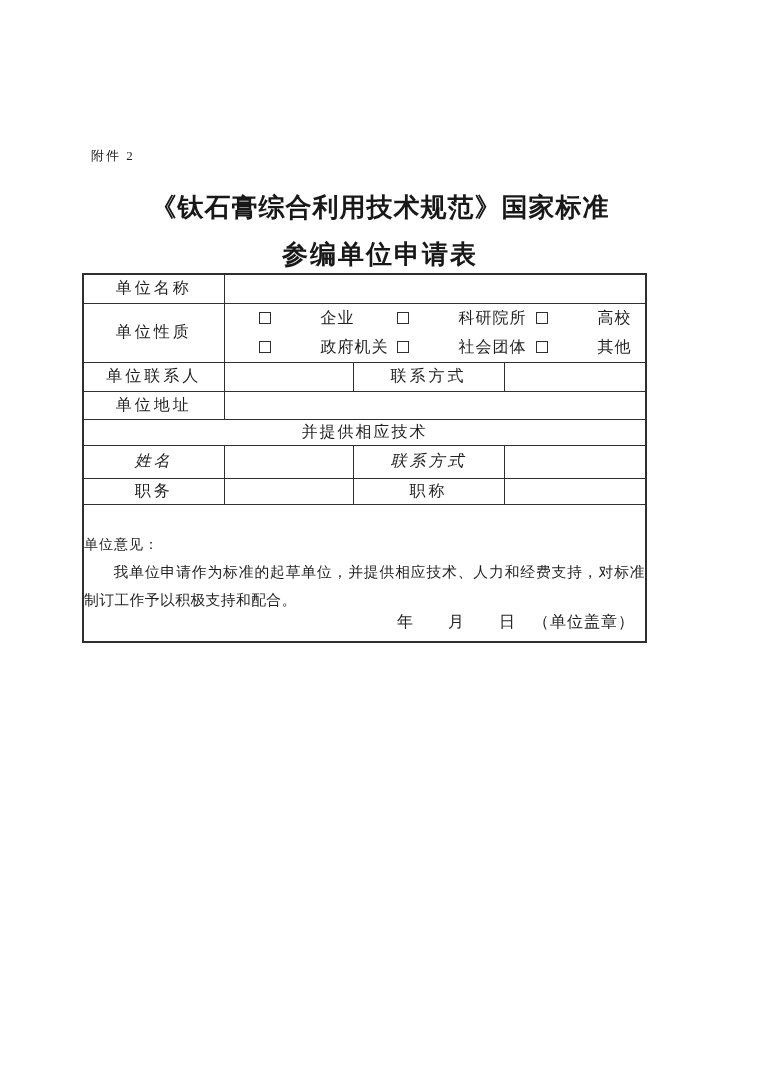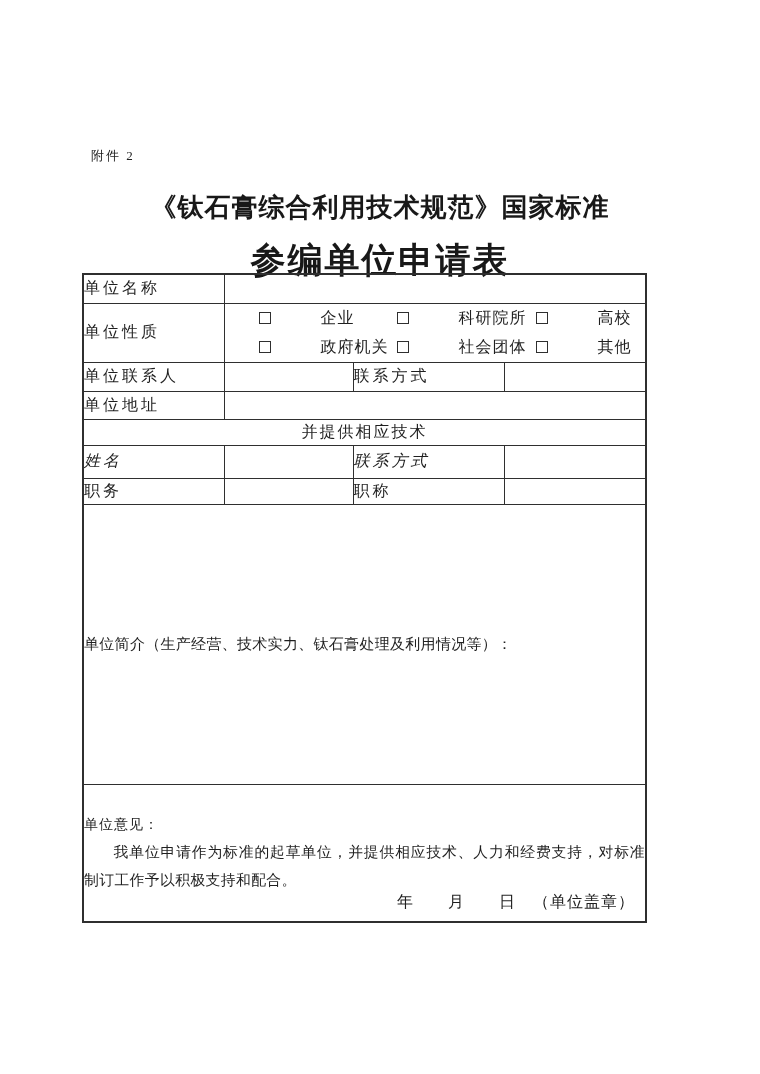--- a/index.html
+++ b/index.html
@@ -16,36 +16,36 @@
     font-size:13px; letter-spacing:2px;
   }
   .form-title {
     position:absolute; left:0; top:190px; width:100%;
     text-align:center; font-size:26px; font-weight:bold;
     font-family:"Liberation Sans","DejaVu Sans",sans-serif;
     letter-spacing:1px; color:#181818;
   }
   .form-subtitle {
     position:absolute; left:0; top:237px; width:100%;
-    text-align:center; font-size:35px; font-weight:bold;
+    text-align:center; font-size:26px; font-weight:bold;
     font-family:"Liberation Sans","DejaVu Sans",sans-serif;
     letter-spacing:2px; color:#181818;
   }
   table.app-table {
     position:absolute; left:82px; top:273px; width:563px;
     border-collapse:collapse; table-layout:fixed;
     border:2px solid #2f2f2f;
   }
   table.app-table td {
     border:1px solid #2f2f2f;
     font-size:16px; color:#1f1f1f;
     vertical-align:middle; padding:0;
     overflow:hidden;
   }
-  td.label-cell { letter-spacing:3px; }
+  td.label-cell { text-align:center; letter-spacing:3px; }
   td.header-cell { text-align:center; letter-spacing:2px; }
   tr.r1 { height:29px; } tr.r2 { height:59px; } tr.r3 { height:29px; }
   tr.r4 { height:28px; } tr.r5 { height:26px; } tr.r6 { height:33px;font-style:italic; }
   tr.r7 { height:26px; } tr.r8 { height:280px; } tr.r9 { height:138px; }
   .nature-grid {
     display:grid; grid-template-columns:138px 139px 1fr;
     padding-left:34px;
   }
   .cb-item { display:flex; align-items:center; height:29px; letter-spacing:1px; cursor:default;gap:45px; }
   .cb-box {
@@ -143,25 +143,20 @@
     <td></td>
   </tr>
 
   <tr class="r7">
     <td class="label-cell">职务</td>
     <td></td>
     <td class="label-cell">职称</td>
     <td></td>
   </tr>
 
-  <tr class="r8">
-    <td colspan="4" class="intro-cell">
-      <div class="intro-label">单位简介（生产经营、技术实力、钛石膏处理及利用情况等）：</div>
-    </td>
-  </tr>
 
   <tr class="r9">
     <td colspan="4" class="opinion-cell">
       <div class="opinion-label">单位意见：</div>
       <div class="opinion-statement">我单位申请作为标准的起草单位，并提供相应技术、人力和经费支持，对标准制订工作予以积极支持和配合。</div>
       <div class="opinion-date">年　　月　　日　（单位盖章）</div>
     </td>
   </tr>
 </tbody>
   </table>

